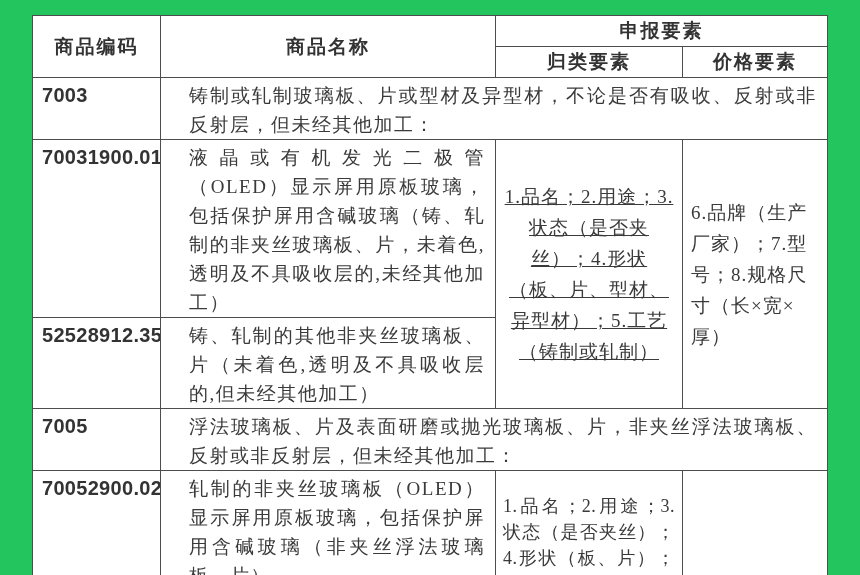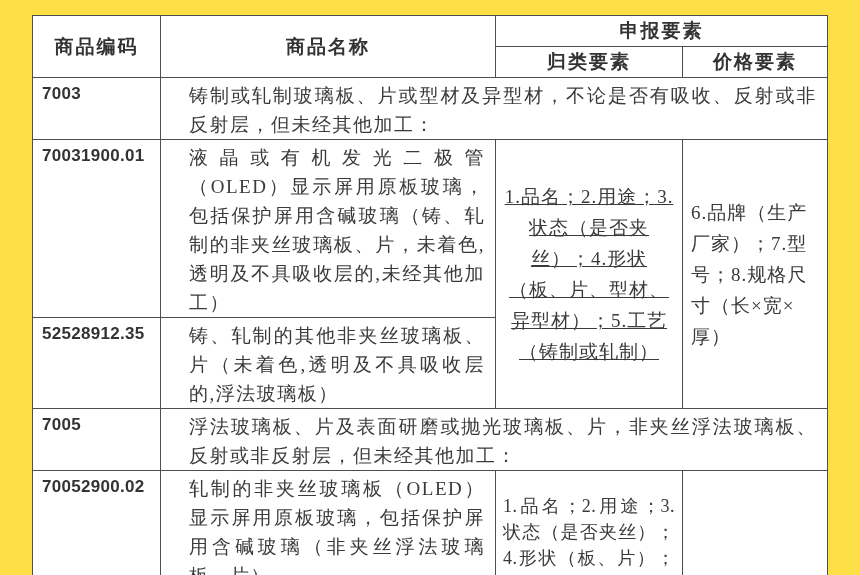--- a/index.html
+++ b/index.html
@@ -10,21 +10,21 @@
     width: 860px;
     height: 575px;
     background: #ffffff;
     font-family: "Liberation Serif", "DejaVu Serif", serif;
     color: #3a3a3a;
   }
   .page {
     position: relative;
     width: 860px;
     height: 575px;
-    background: #fde047;
+    background: #22c55e;
     overflow: hidden;
   }
   table.commodity-table {
     position: absolute;
     left: 32px;
     top: 15px;
     width: 795px;
     border-collapse: collapse;
     table-layout: fixed;
     background: #ffffff;
@@ -43,21 +43,21 @@
     color: #333333;
   }
   td {
     font-size: 19px;
     vertical-align: top;
     color: #3a3a3a;
   }
   td.code {
     font-family: "Liberation Sans", "DejaVu Sans", sans-serif;
     font-weight: bold;
-    font-size: 17px;
+    font-size: 20px;
     letter-spacing: 0.3px;
     padding: 6px 4px 0 9px;
     color: #333333;
   }
   td.name {
     padding: 3px 10px 0 28px;
     line-height: 29px;
     letter-spacing: 1.5px;
     text-align: justify;
   }
@@ -117,21 +117,21 @@
         <td class="name" colspan="3">铸制或轧制玻璃板、片或型材及异型材，不论是否有吸收、反射或非反射层，但未经其他加工：</td>
       </tr>
       <tr style="height:140px">
         <td class="code">70031900.01</td>
         <td class="name">液晶或有机发光二极管（OLED）显示屏用原板玻璃，包括保护屏用含碱玻璃（铸、轧制的非夹丝玻璃板、片，未着色,透明及不具吸收层的,未经其他加工）</td>
         <td class="elem cls-1" rowspan="2">1.品名；2.用途；3.状态（是否夹丝）；4.形状（板、片、型材、异型材）；5.工艺（铸制或轧制）</td>
         <td class="elem price-1" rowspan="2">6.品牌（生产厂家）；7.型号；8.规格尺寸（长×宽×厚）</td>
       </tr>
       <tr style="height:88px">
         <td class="code">52528912.35</td>
-        <td class="name">铸、轧制的其他非夹丝玻璃板、片（未着色,透明及不具吸收层的,浮法玻璃板）</td>
+        <td class="name">铸、轧制的其他非夹丝玻璃板、片（未着色,透明及不具吸收层的,但未经其他加工）</td>
       </tr>
       <tr style="height:60px">
         <td class="code">7005</td>
         <td class="name" colspan="3">浮法玻璃板、片及表面研磨或抛光玻璃板、片，非夹丝浮法玻璃板、反射或非反射层，但未经其他加工：</td>
       </tr>
       <tr style="height:82px">
         <td class="code">70052900.02</td>
         <td class="name">轧制的非夹丝玻璃板（OLED）显示屏用原板玻璃，包括保护屏用含碱玻璃（非夹丝浮法玻璃板、片）</td>
         <td class="elem cls-2" rowspan="2">1.品名；2.用途；3.状态（是否夹丝）；4.形状（板、片）；5.工艺（浮法、表面研磨、抛光）</td>
         <td class="elem price-2" rowspan="2"></td>

